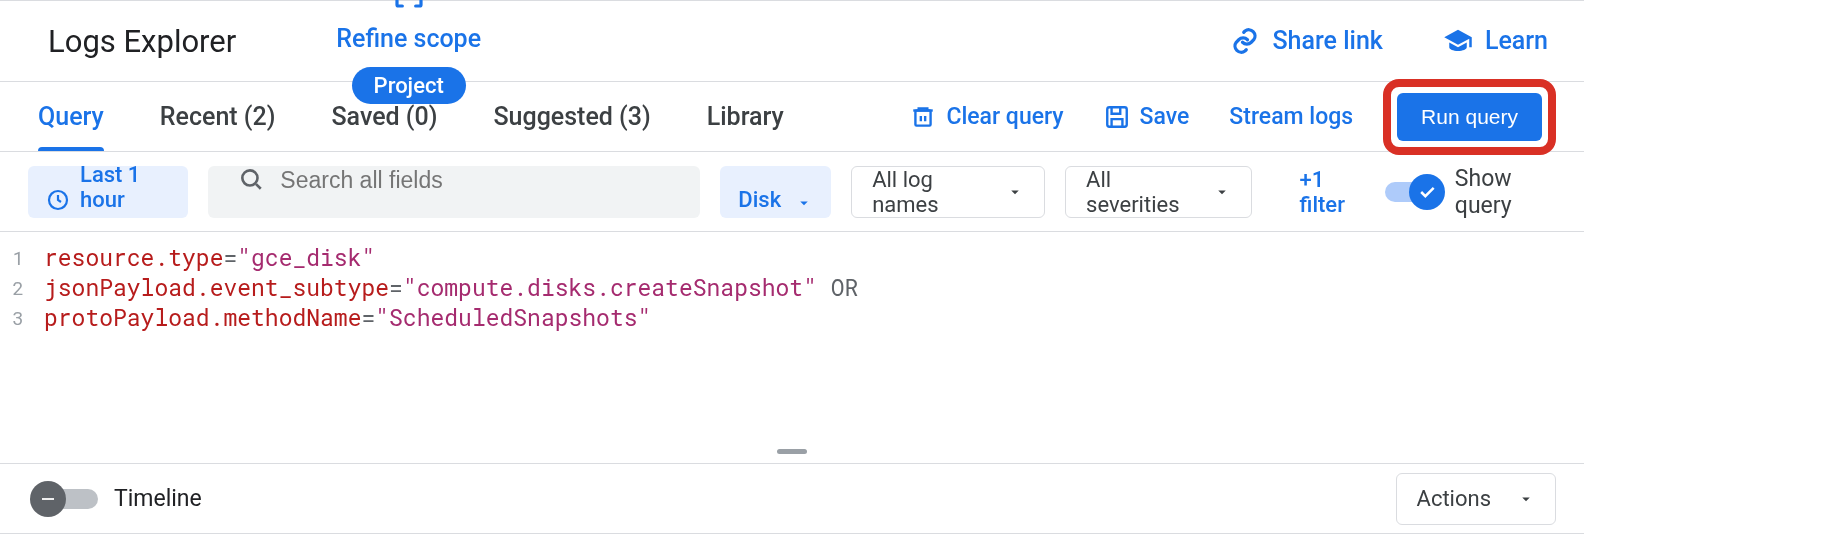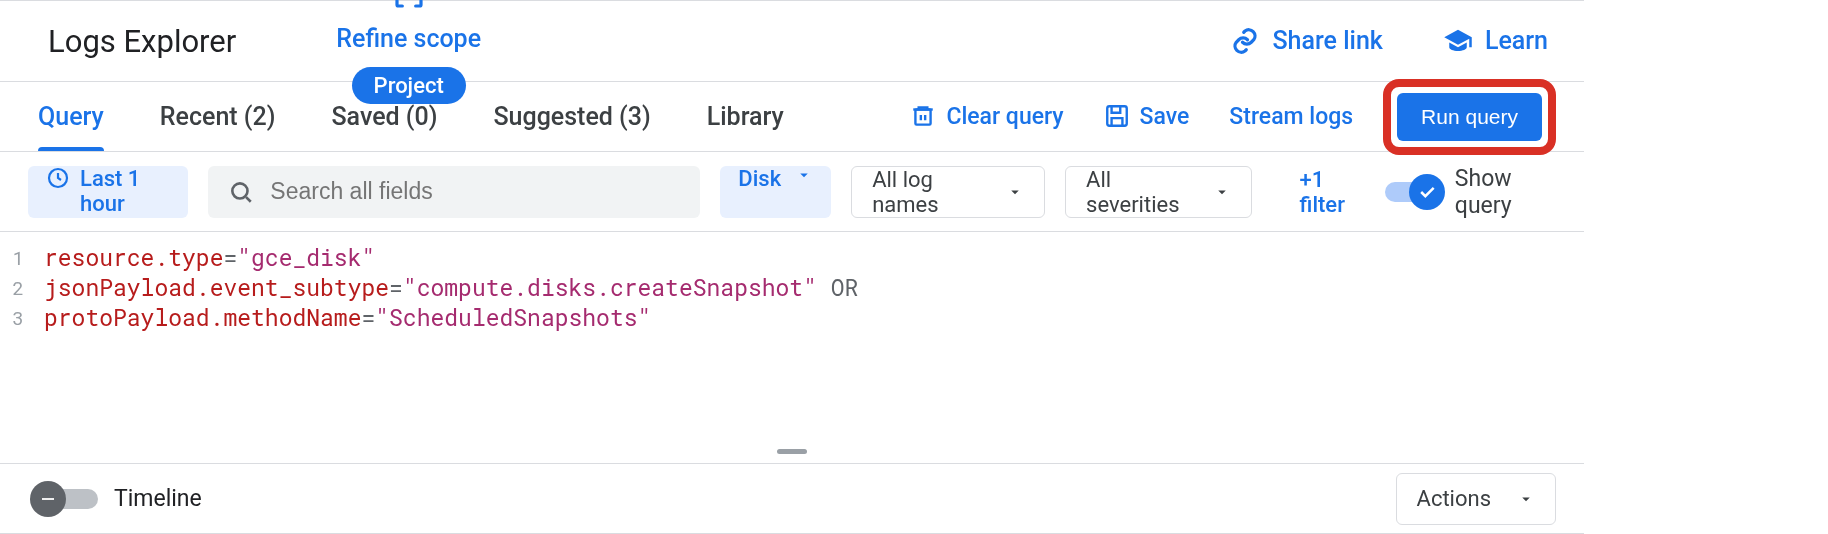--- a/index.html
+++ b/index.html
@@ -13,28 +13,28 @@
   .header-spacer { flex:1; }
   .hbtn { display:flex; align-items:flex-start; gap:12px; color:#1a73e8; font-size:25px; font-weight:500; margin-left:40px; cursor:pointer; }
   .icon { display:inline-flex; align-items:center; justify-content:center; }
   .icon svg { display:block; }
   
   .tabs { height:70px; display:flex; align-items:center; padding:0 28px 0 38px; border-bottom:1px solid #dadce0; position:relative; }
   .tab { font-size:25px; font-weight:500; color:#3c4043; margin-right:56px; cursor:pointer; }
   .tab.active { color:#1a73e8; position:relative; }
   .tab.active::after { content:""; position:absolute; left:0; right:0; bottom:-20px; height:4px; background:#1a73e8; border-radius:4px 4px 0 0; }
   .tabs-spacer { flex:1; }
-  .tbtn { display:flex; align-items:flex-start; gap:10px; color:#1a73e8; font-size:23px; font-weight:500; margin-left:40px; cursor:pointer; }
+  .tbtn { display:flex; align-items:flex-end; gap:10px; color:#1a73e8; font-size:23px; font-weight:500; margin-left:40px; cursor:pointer; }
   .run { background:#1a73e8; color:#fff; border-radius:6px; padding:12px 24px; font-size:21px; font-weight:500; cursor:pointer; border:none; }
   .run-highlight { border:8px solid #d93025; border-radius:16px; padding:6px; margin-left:30px; }
   
   .filters { height:80px; display:flex; align-items:center; padding:0 28px 0 28px; gap:20px; border-bottom:1px solid #dadce0; }
-  .chip { height:52px; display:flex; align-items:flex-start; border-radius:6px; padding:0 18px; font-size:22px; font-weight:500; cursor:pointer; }
+  .chip { height:52px; display:flex; align-items:flex-end; border-radius:6px; padding:6px 18px; font-size:22px; font-weight:500; cursor:pointer; }
   .chip.blue-light { background:#e8f0fe; color:#1a73e8; gap:10px; }
-  .search-box { flex:0 0 492px; height:52px; background:#f1f3f4; border-radius:6px; display:flex; align-items:center; padding:0 20px; color:#5f6368; font-size:23px; gap:14px; }
+  .search-box { flex:0 0 492px; height:52px; background:#f1f3f4; border-radius:6px; display:flex; align-items:flex-start; padding:0 30px; color:#5f6368; font-size:23px; gap:14px; }
   .search-box input { border:none; outline:none; background:transparent; font-size:23px; color:#3c4043; flex:1; }
   .dd { height:52px; display:flex; align-items:center; gap:26px; border:1px solid #dadce0; border-radius:6px; padding:0 20px; font-size:22px; color:#3c4043; cursor:pointer; background:#fff; }
   .plus-filter { color:#1a73e8; font-weight:500; font-size:22px; cursor:pointer; margin-left:28px;}
   .toggle { position:relative; width:64px; height:36px; border-radius:999px; }
   .toggle .track { position:absolute; left:0; right:0; top:8px; height:20px; border-radius:999px; }
   .toggle .knob { position:absolute; top:0; width:36px; height:36px; border-radius:50%; display:flex; align-items:center; justify-content:center; }
   .toggle.on .track { background:#aecbfa; }
   .toggle.on .knob { right:-6px; background:#1a73e8; }
   .toggle.off .track { background:#bdc1c6; }
   .toggle.off .knob { left:-4px; background:#5f6368; }

